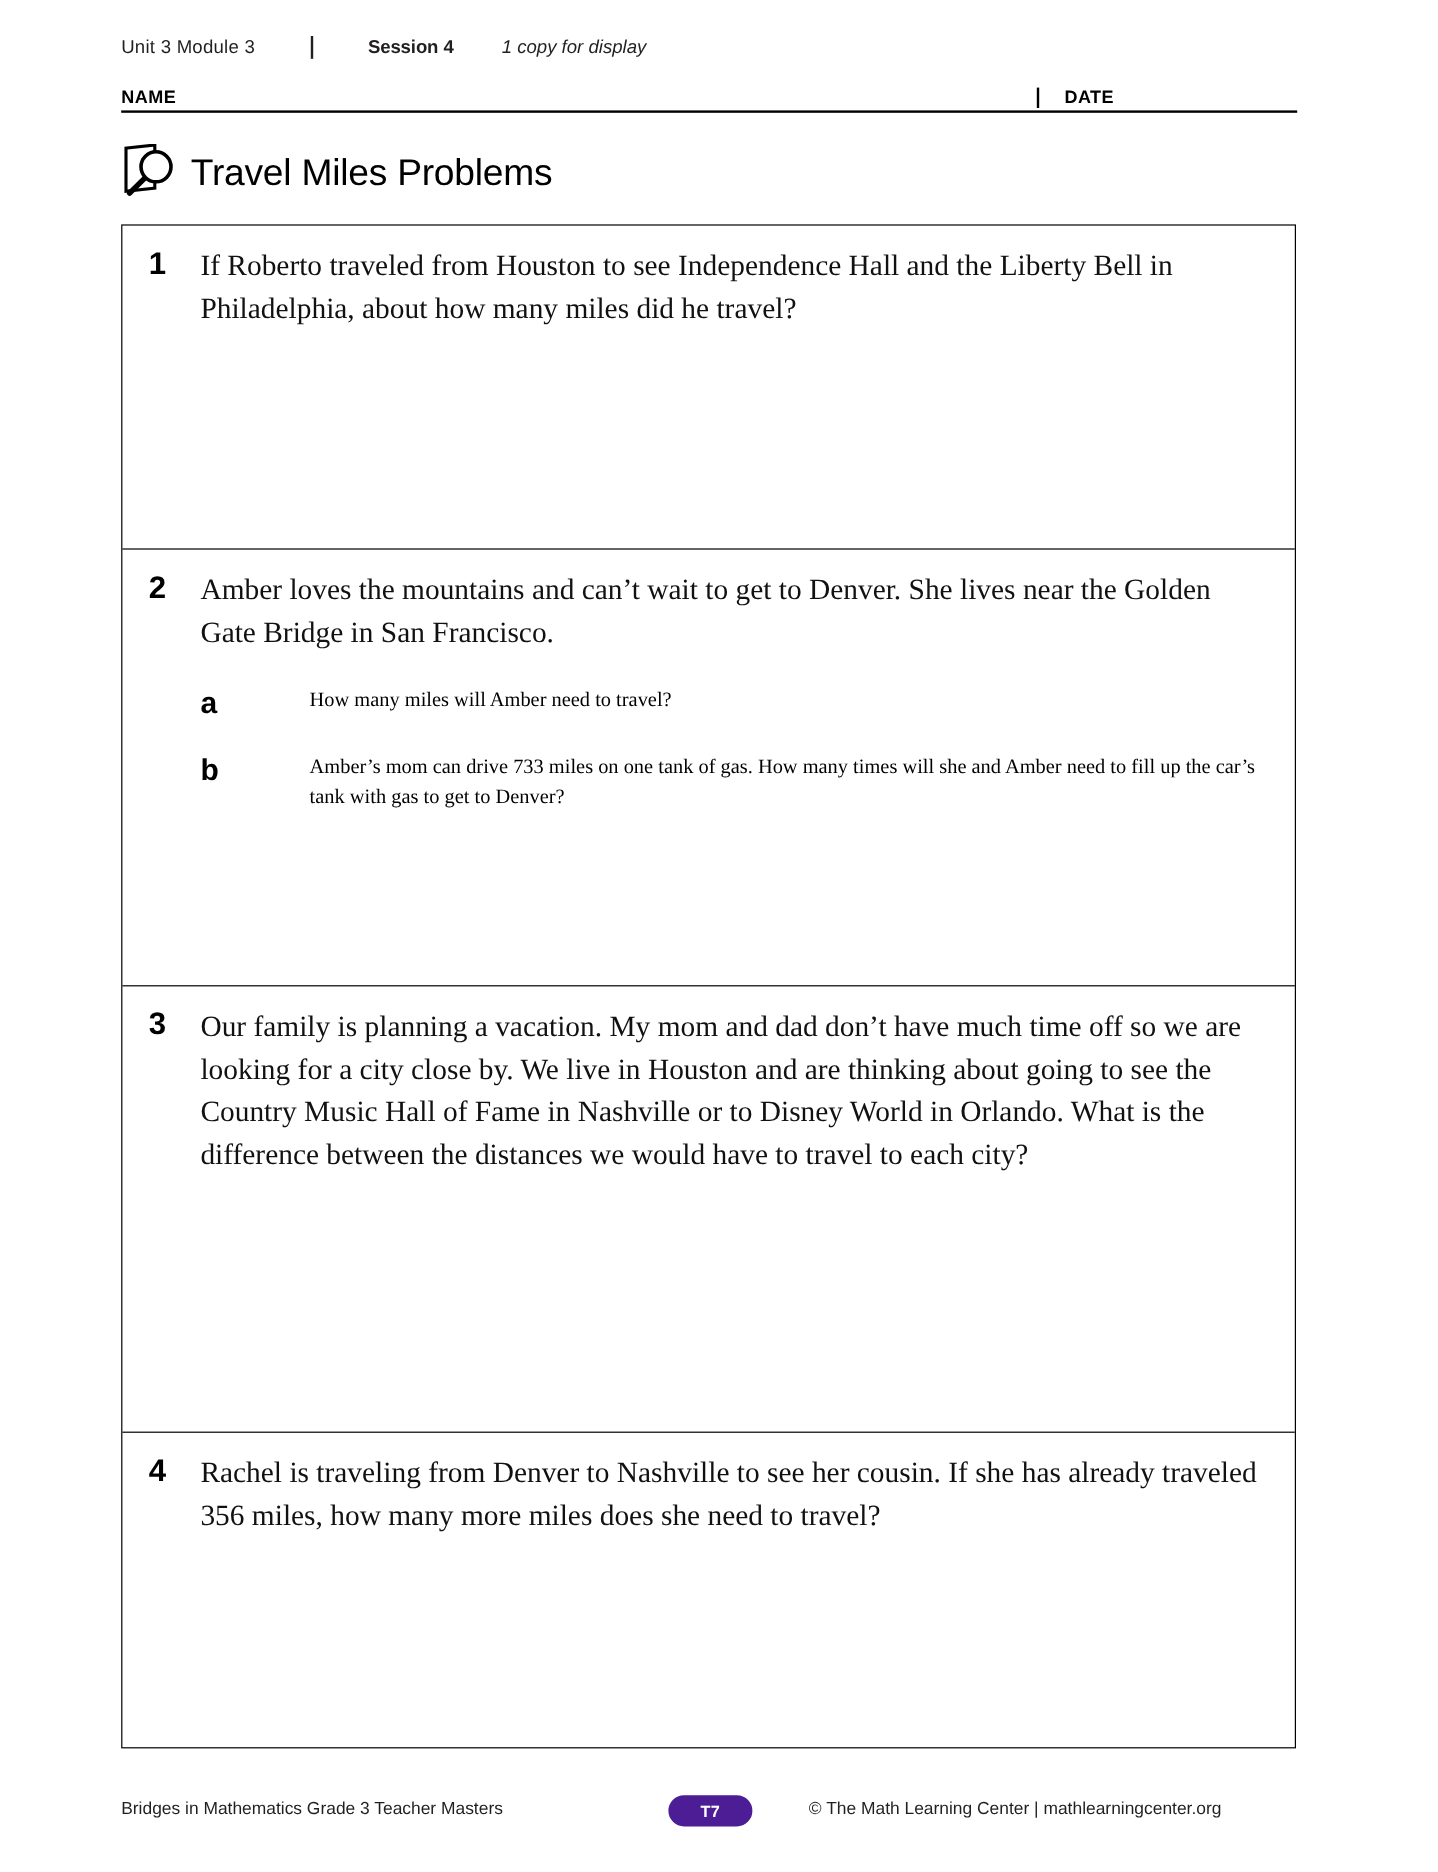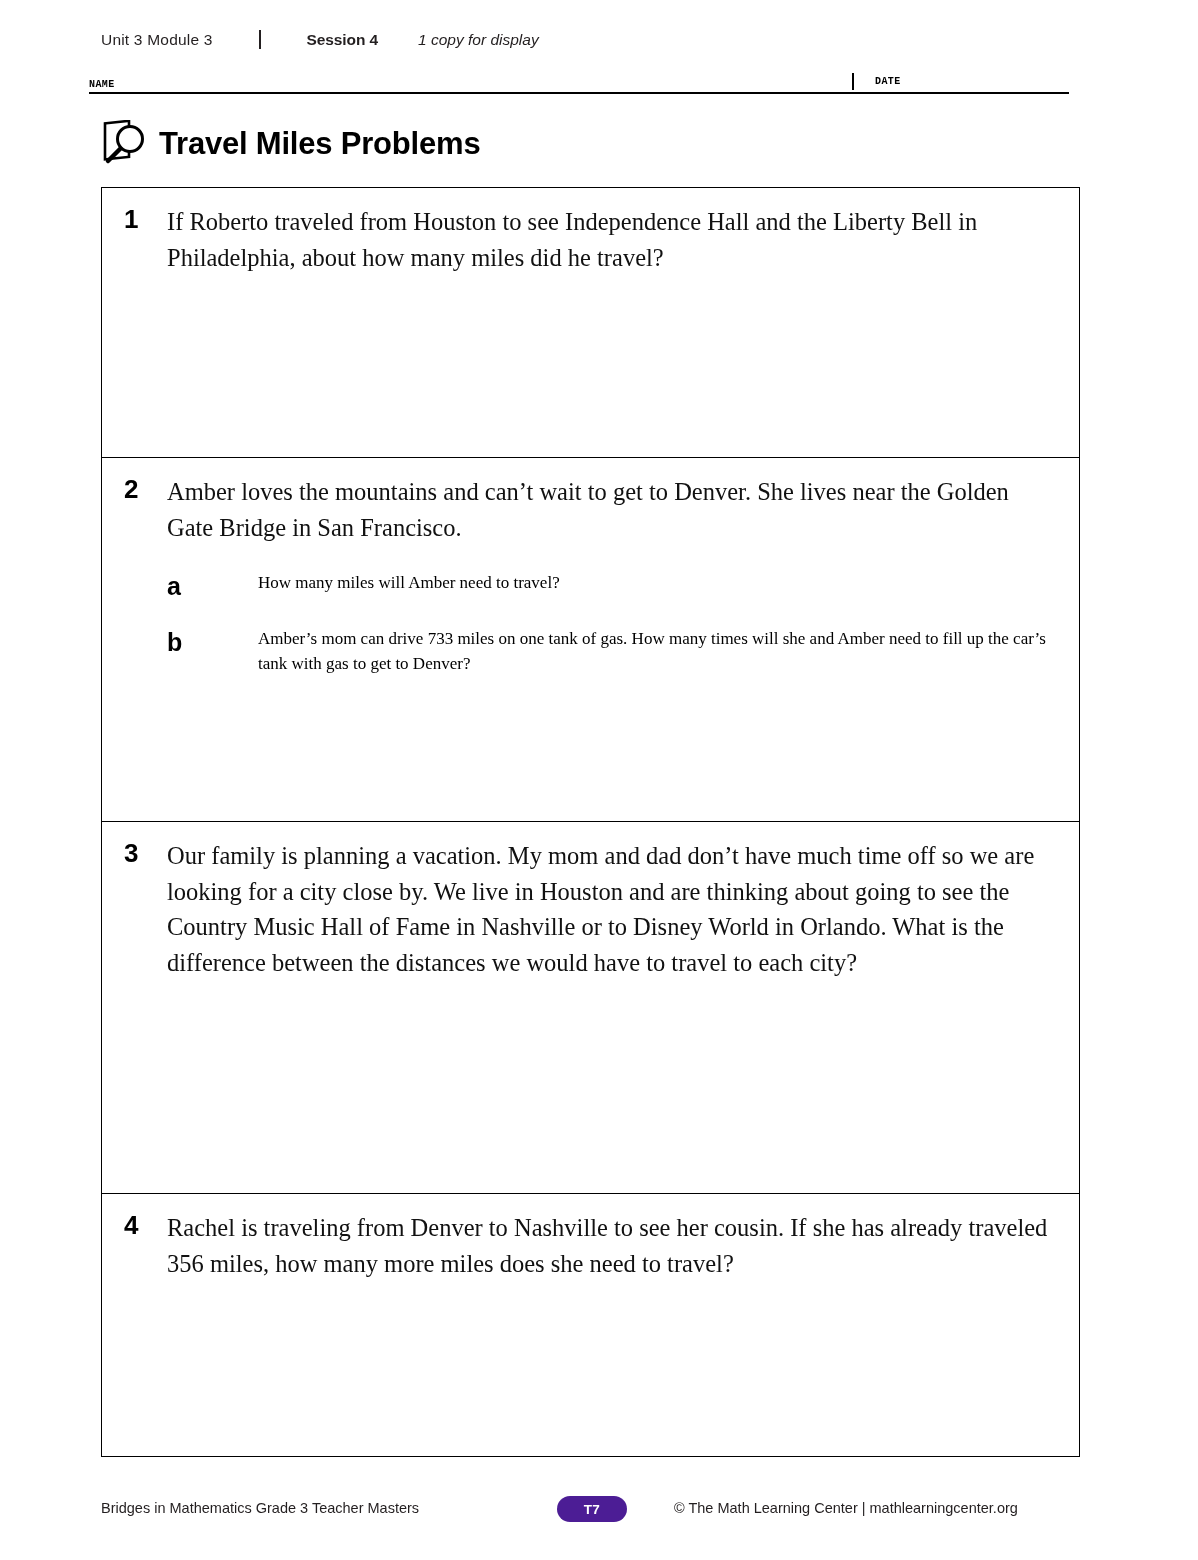--- a/index.html
+++ b/index.html
@@ -48,27 +48,27 @@
   }
   .header-line .copy {
     font-style: italic;
     margin-left: 8px;
   }
 
   
   .namedate {
     position: absolute;
     top: 70px;
-    left: 89px;
+    left: 101px;
     width: 980px;
     height: 22px;
     border-bottom: 2.5px solid #000;
-    font-family: Liberation Mono, monospace;
-    font-weight: bold;
-    font-size: 10px;
+    font-family: Liberation Sans, sans-serif;
+    font-weight: bold;
+    font-size: 15px;
     letter-spacing: 0.4px;
   }
   .namedate .name {
     position: absolute;
     left: 0;
     bottom: 2px;
   }
   .namedate .date-wrap {
     position: absolute;
     left: 763px;
@@ -95,21 +95,21 @@
   }
   .mag-icon {
     width: 52px;
     height: 48px;
     position: relative;
     margin-right: 8px;
     flex: none;
   }
   .title-text {
     font-family: "Liberation Sans", sans-serif;
-    font-weight: bold;
+    font-weight: normal;
     font-size: 31px;
     letter-spacing: -0.2px;
     color: #000;
     text-align: center;
   }
 
   
   .table {
     position: absolute;
     left: 101px;

